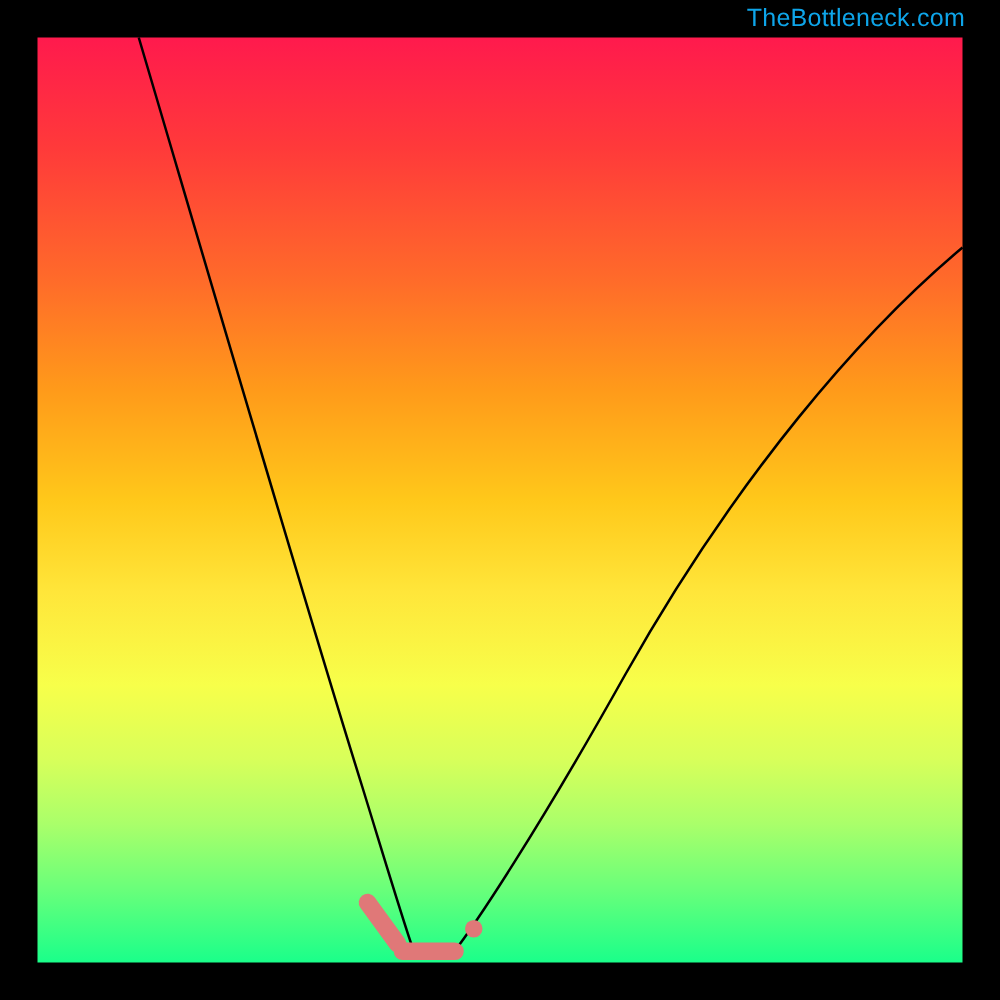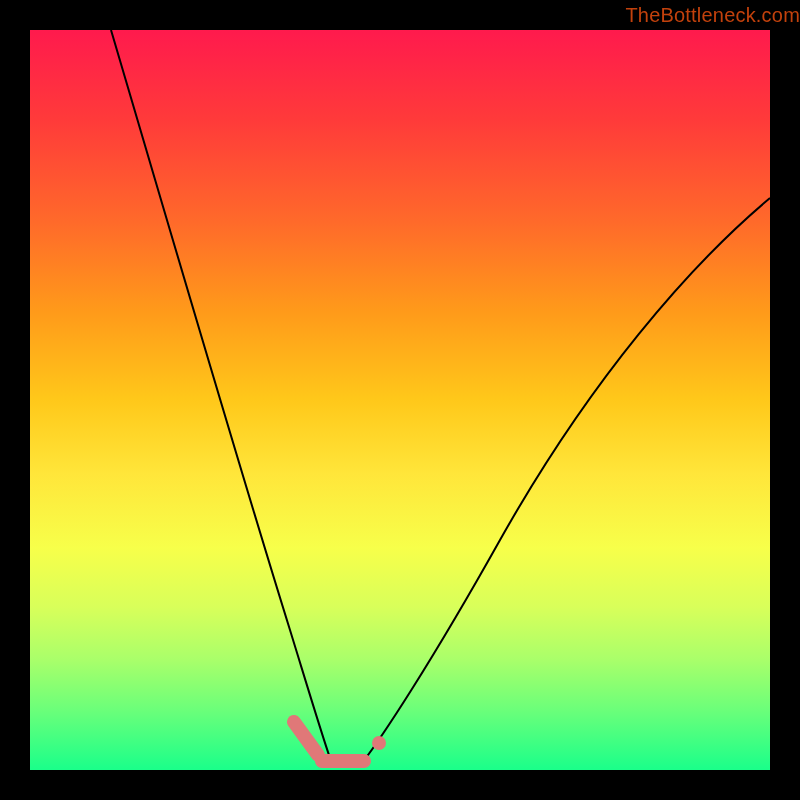--- a/index.html
+++ b/index.html
@@ -35,22 +35,22 @@
       #ffe63a 60%,
       #f7ff4a 70%,
       #d8ff5a 78%,
       #aaff6a 85%,
       #6aff7a 92%,
       #1aff8a 100%);
   }
   .watermark {
     position: absolute;
     top: 4px;
-    right: 0;
-    color: #c2410c;
+    right: 28px;
+    color: #0ea5e9;
     font-size: 20px;
     letter-spacing: 0.2px;
     font-weight: 500;
   }
   svg.curve {
     position: absolute;
     left: 0;
     top: 0;
     width: 740px;
     height: 740px;

